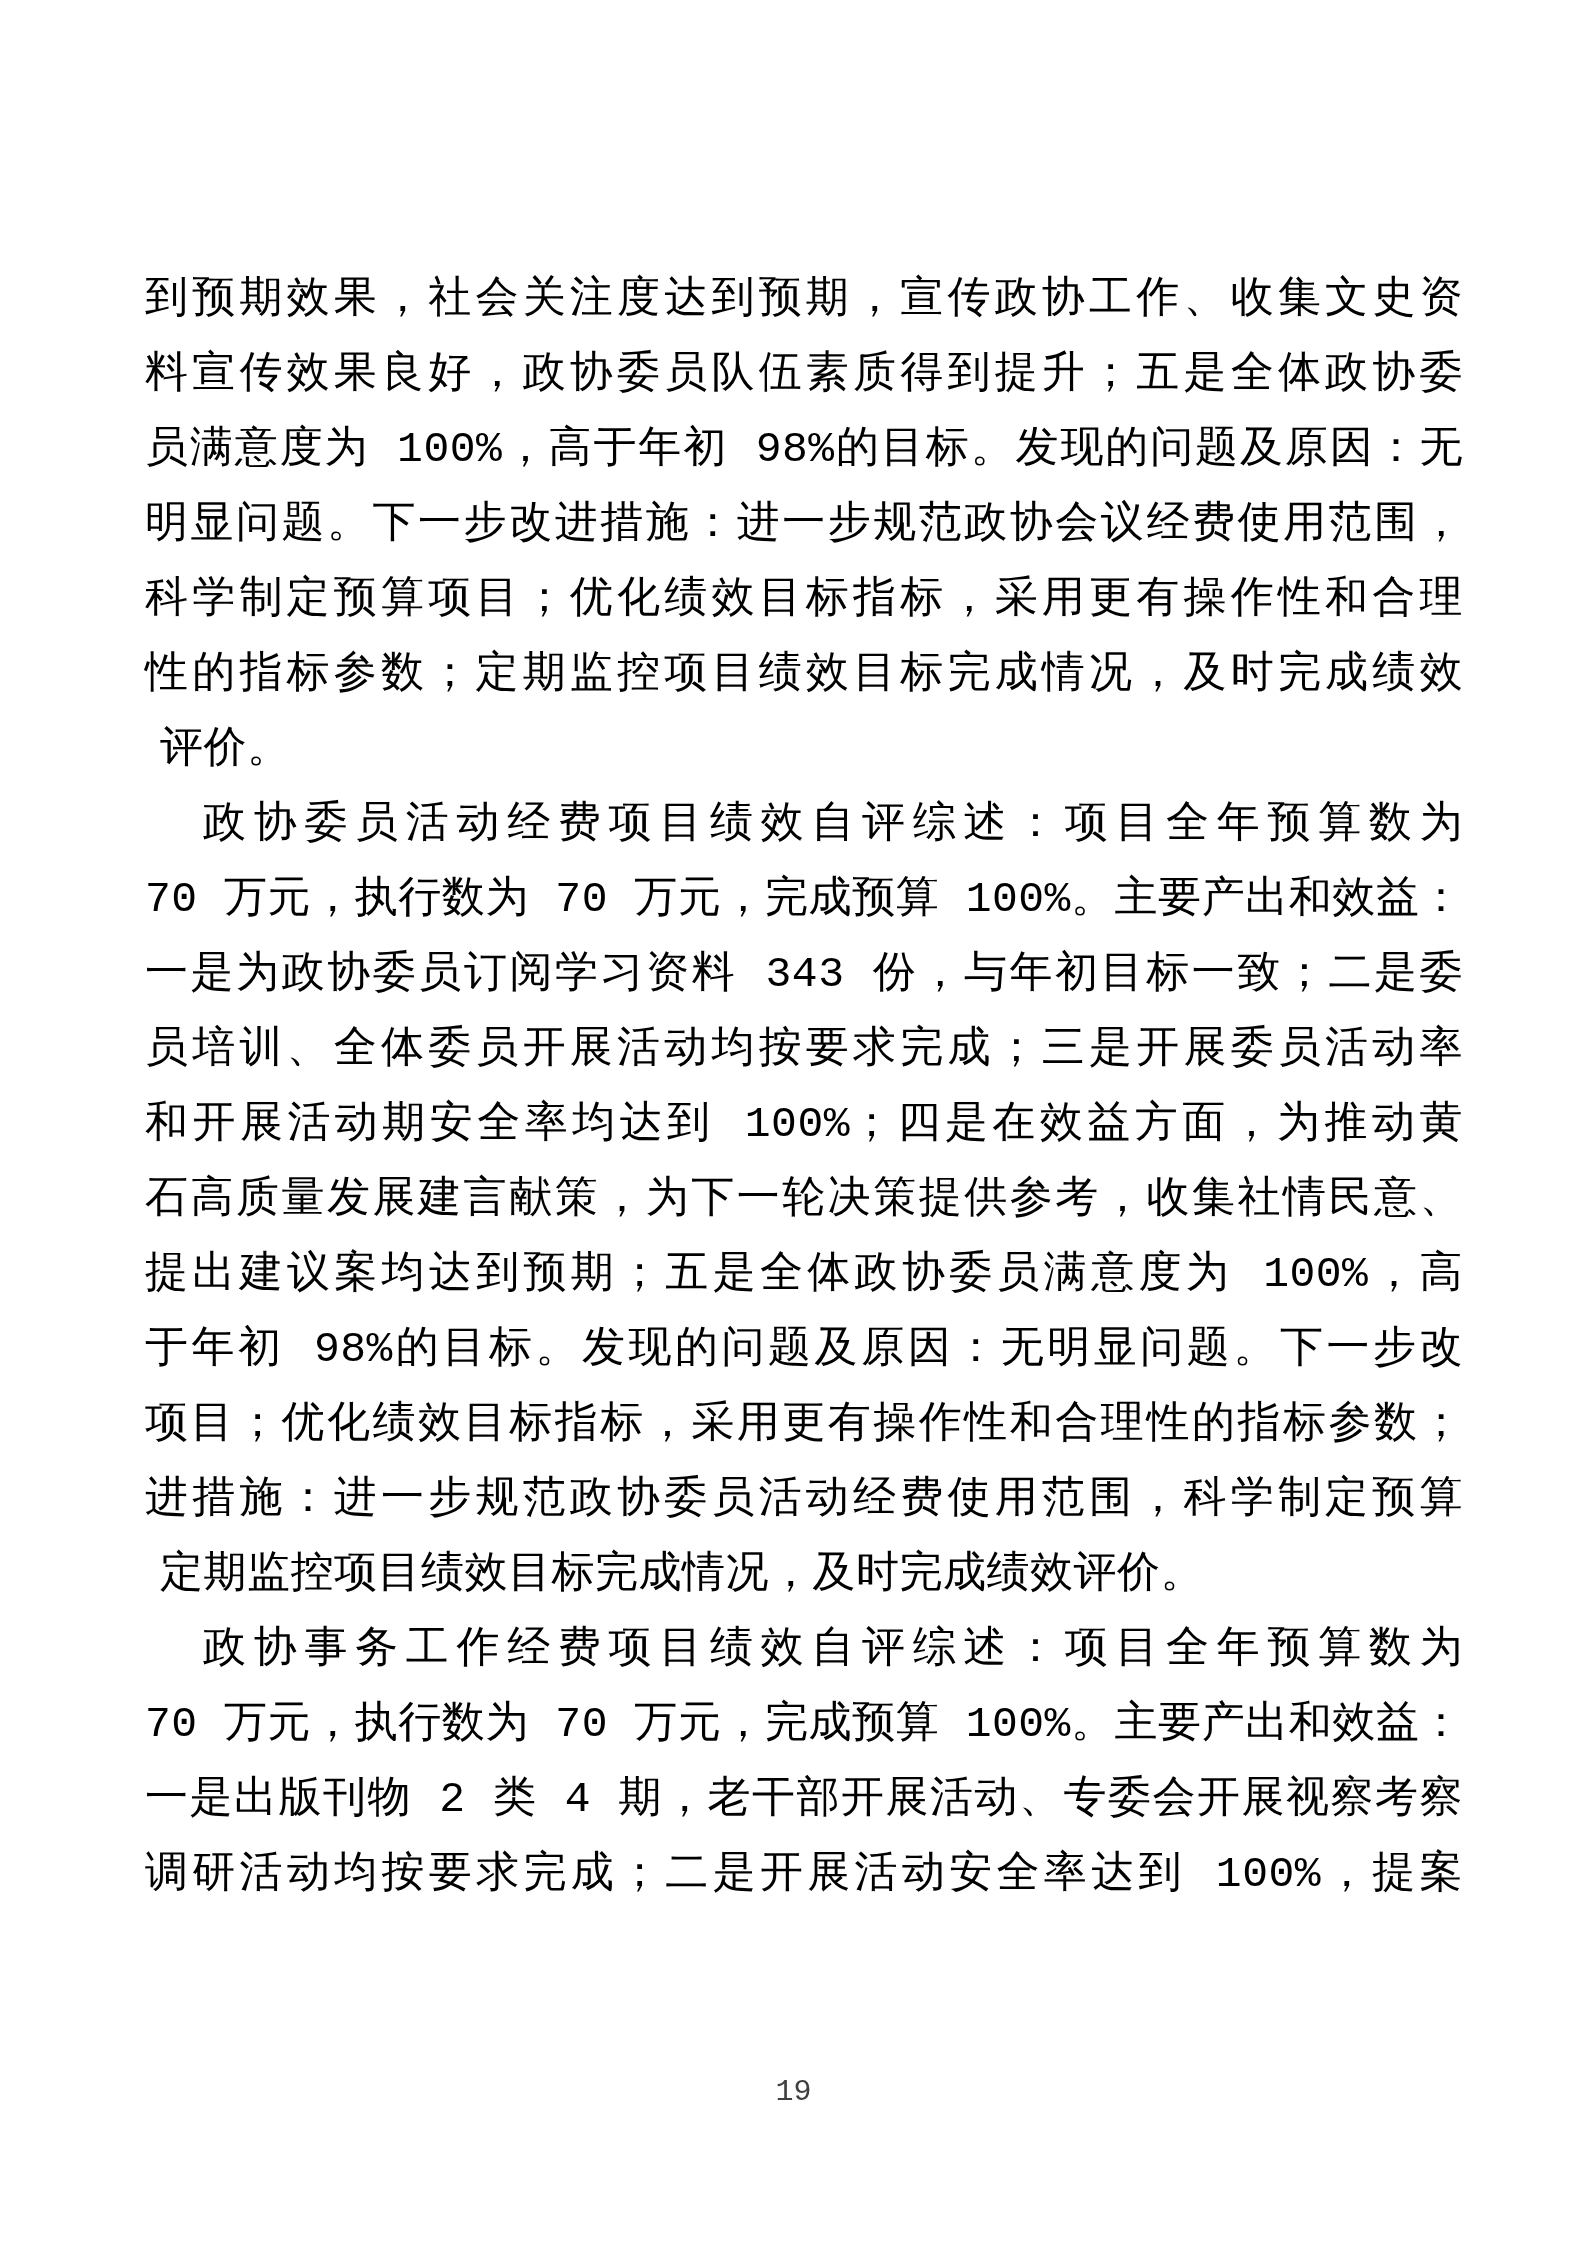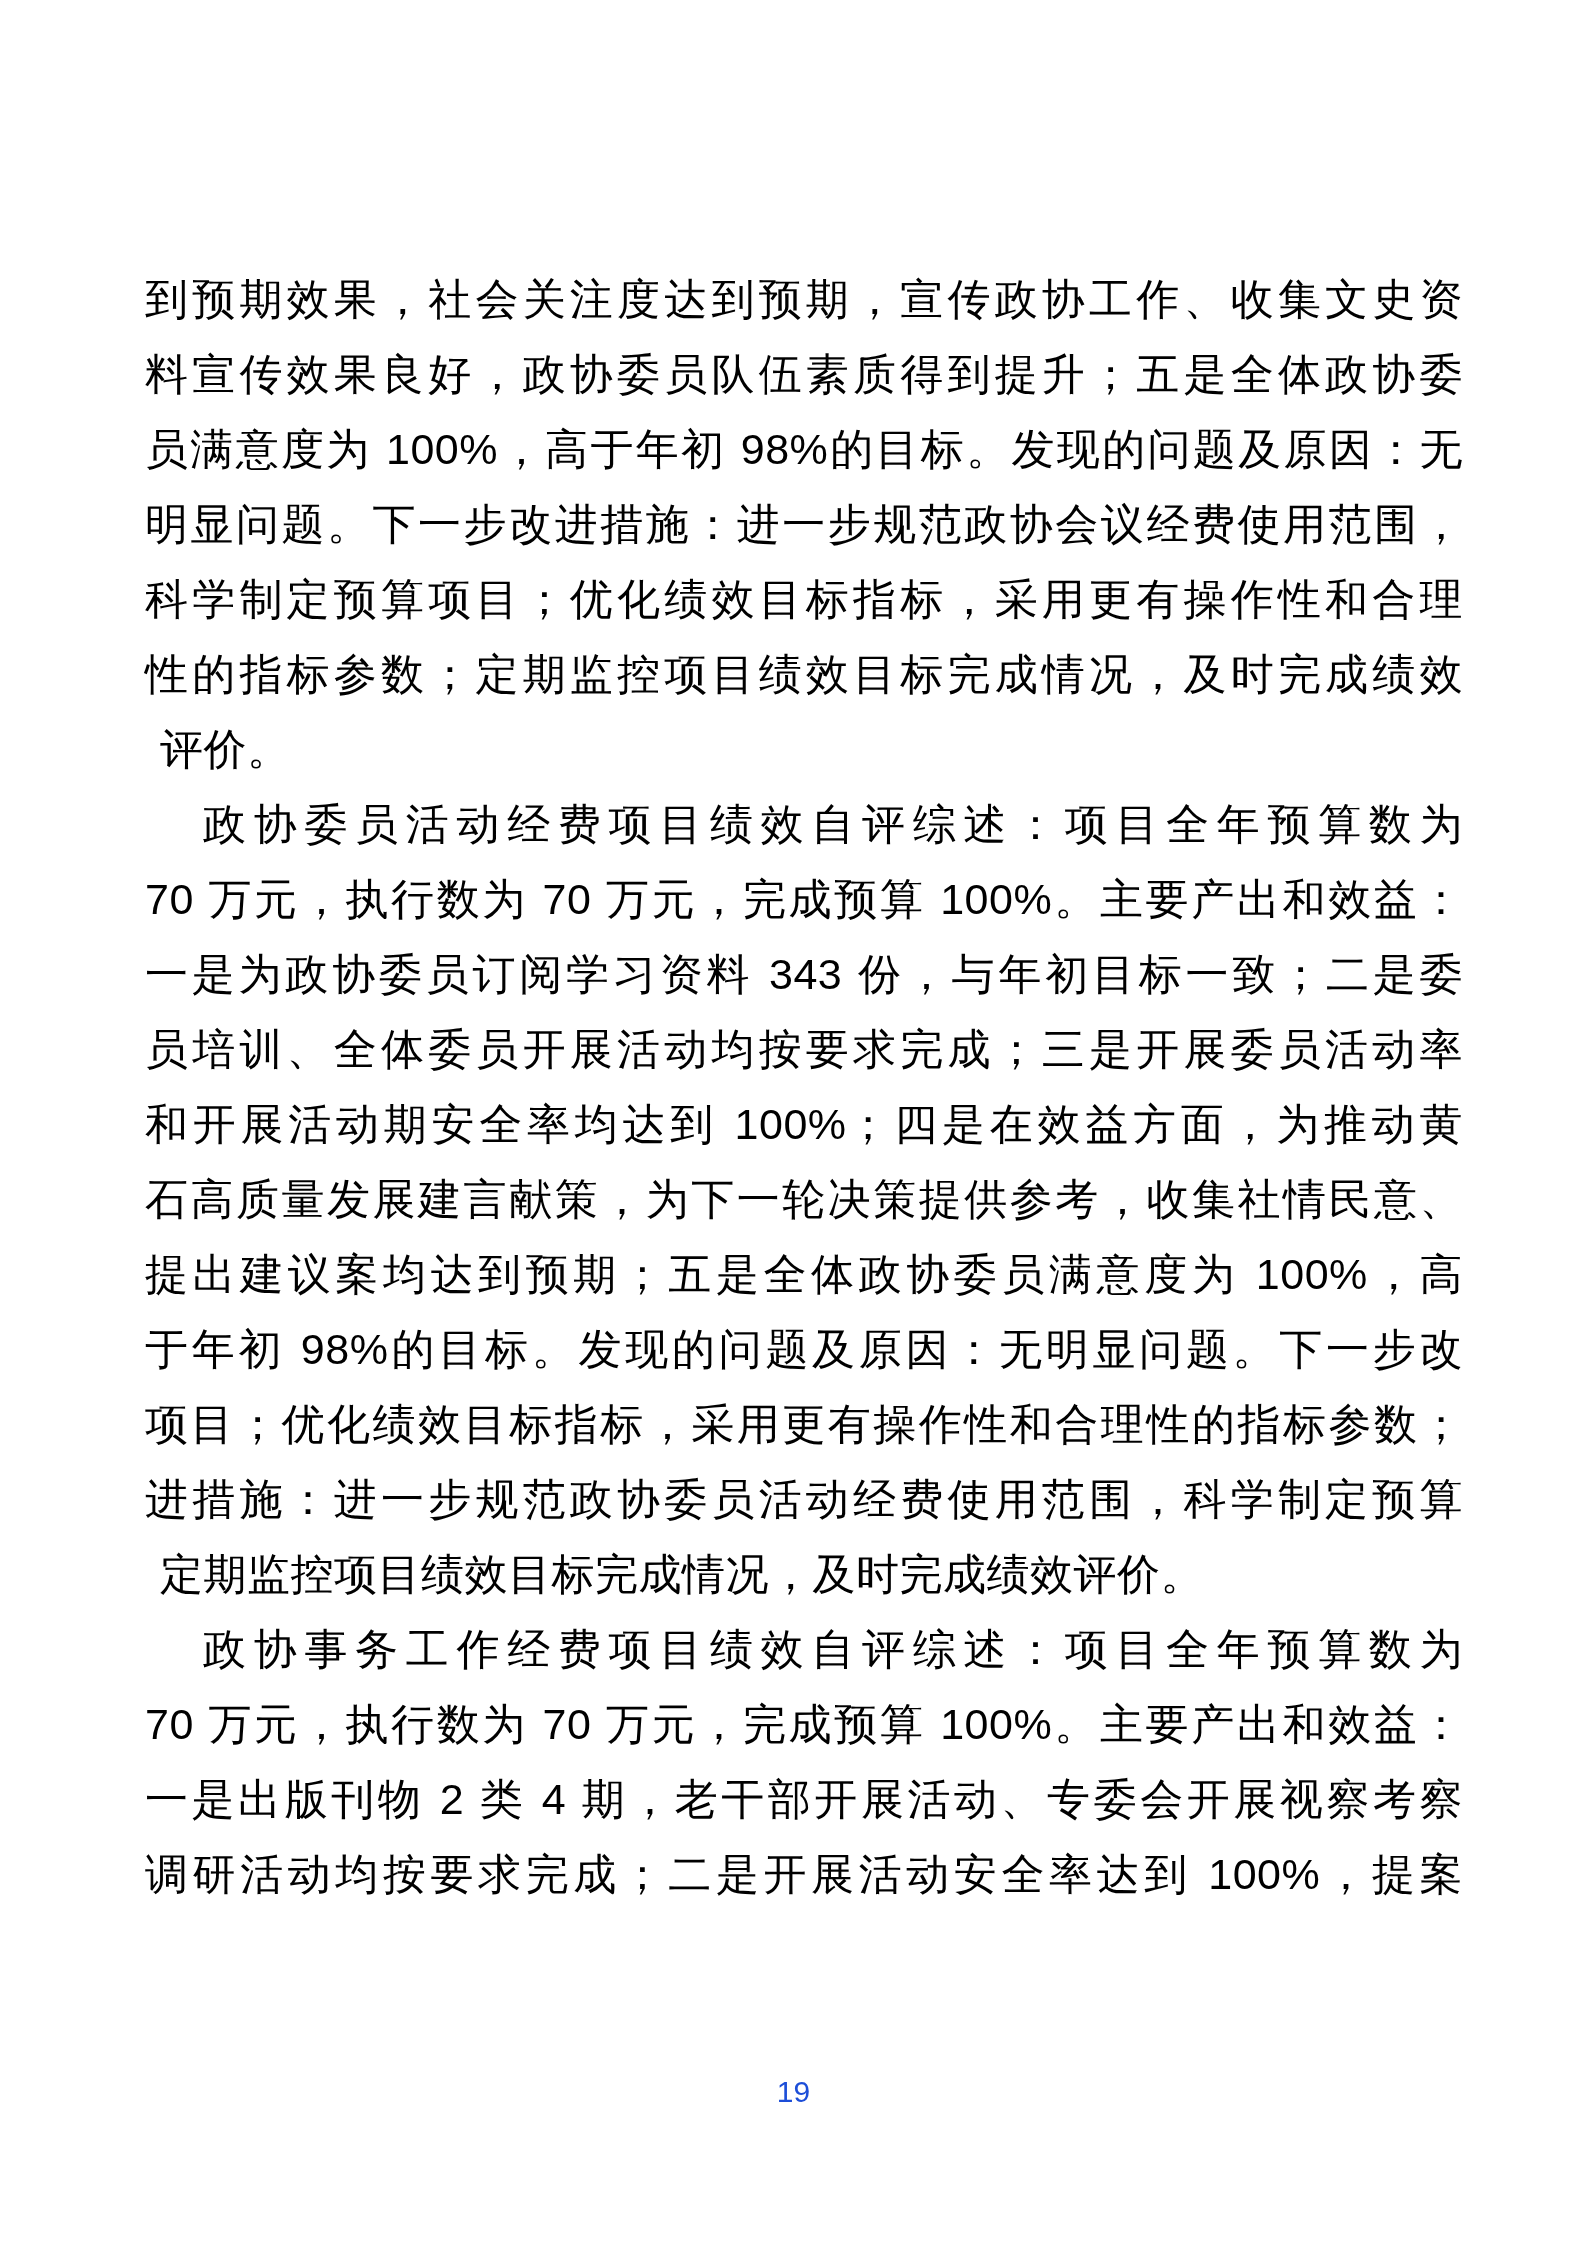--- a/index.html
+++ b/index.html
@@ -5,21 +5,21 @@
   html, body {
     margin: 0;
     padding: 0;
     background: #ffffff;
   }
   .page {
     position: relative;
     width: 1587px;
     height: 2245px;
     background: #ffffff;
-    font-family: Liberation Sans, sans-serif;
+    font-family: Liberation Mono, monospace;
     color: #000000;
     overflow: hidden;
   }
   .textblock {
     position: absolute;
     left: 145px;
     top: 262px;
     width: 1318px;
   }
   .paragraph {
@@ -44,21 +44,21 @@
     text-indent: 58px;
   }
   .page-number {
     position: absolute;
     left: 0;
     top: 2072px;
     width: 100%;
     text-align: center;
     font-size: 30px;
     line-height: 40px;
-    color: #1d4ed8;
+    color: #404040;
   }
 </style>
 </head>
 <body>
 
 <div class="page">
   <div class="textblock">
 
     <div class="paragraph">
       <div class="line">到预期效果，社会关注度达到预期，宣传政协工作、收集文史资</div>

